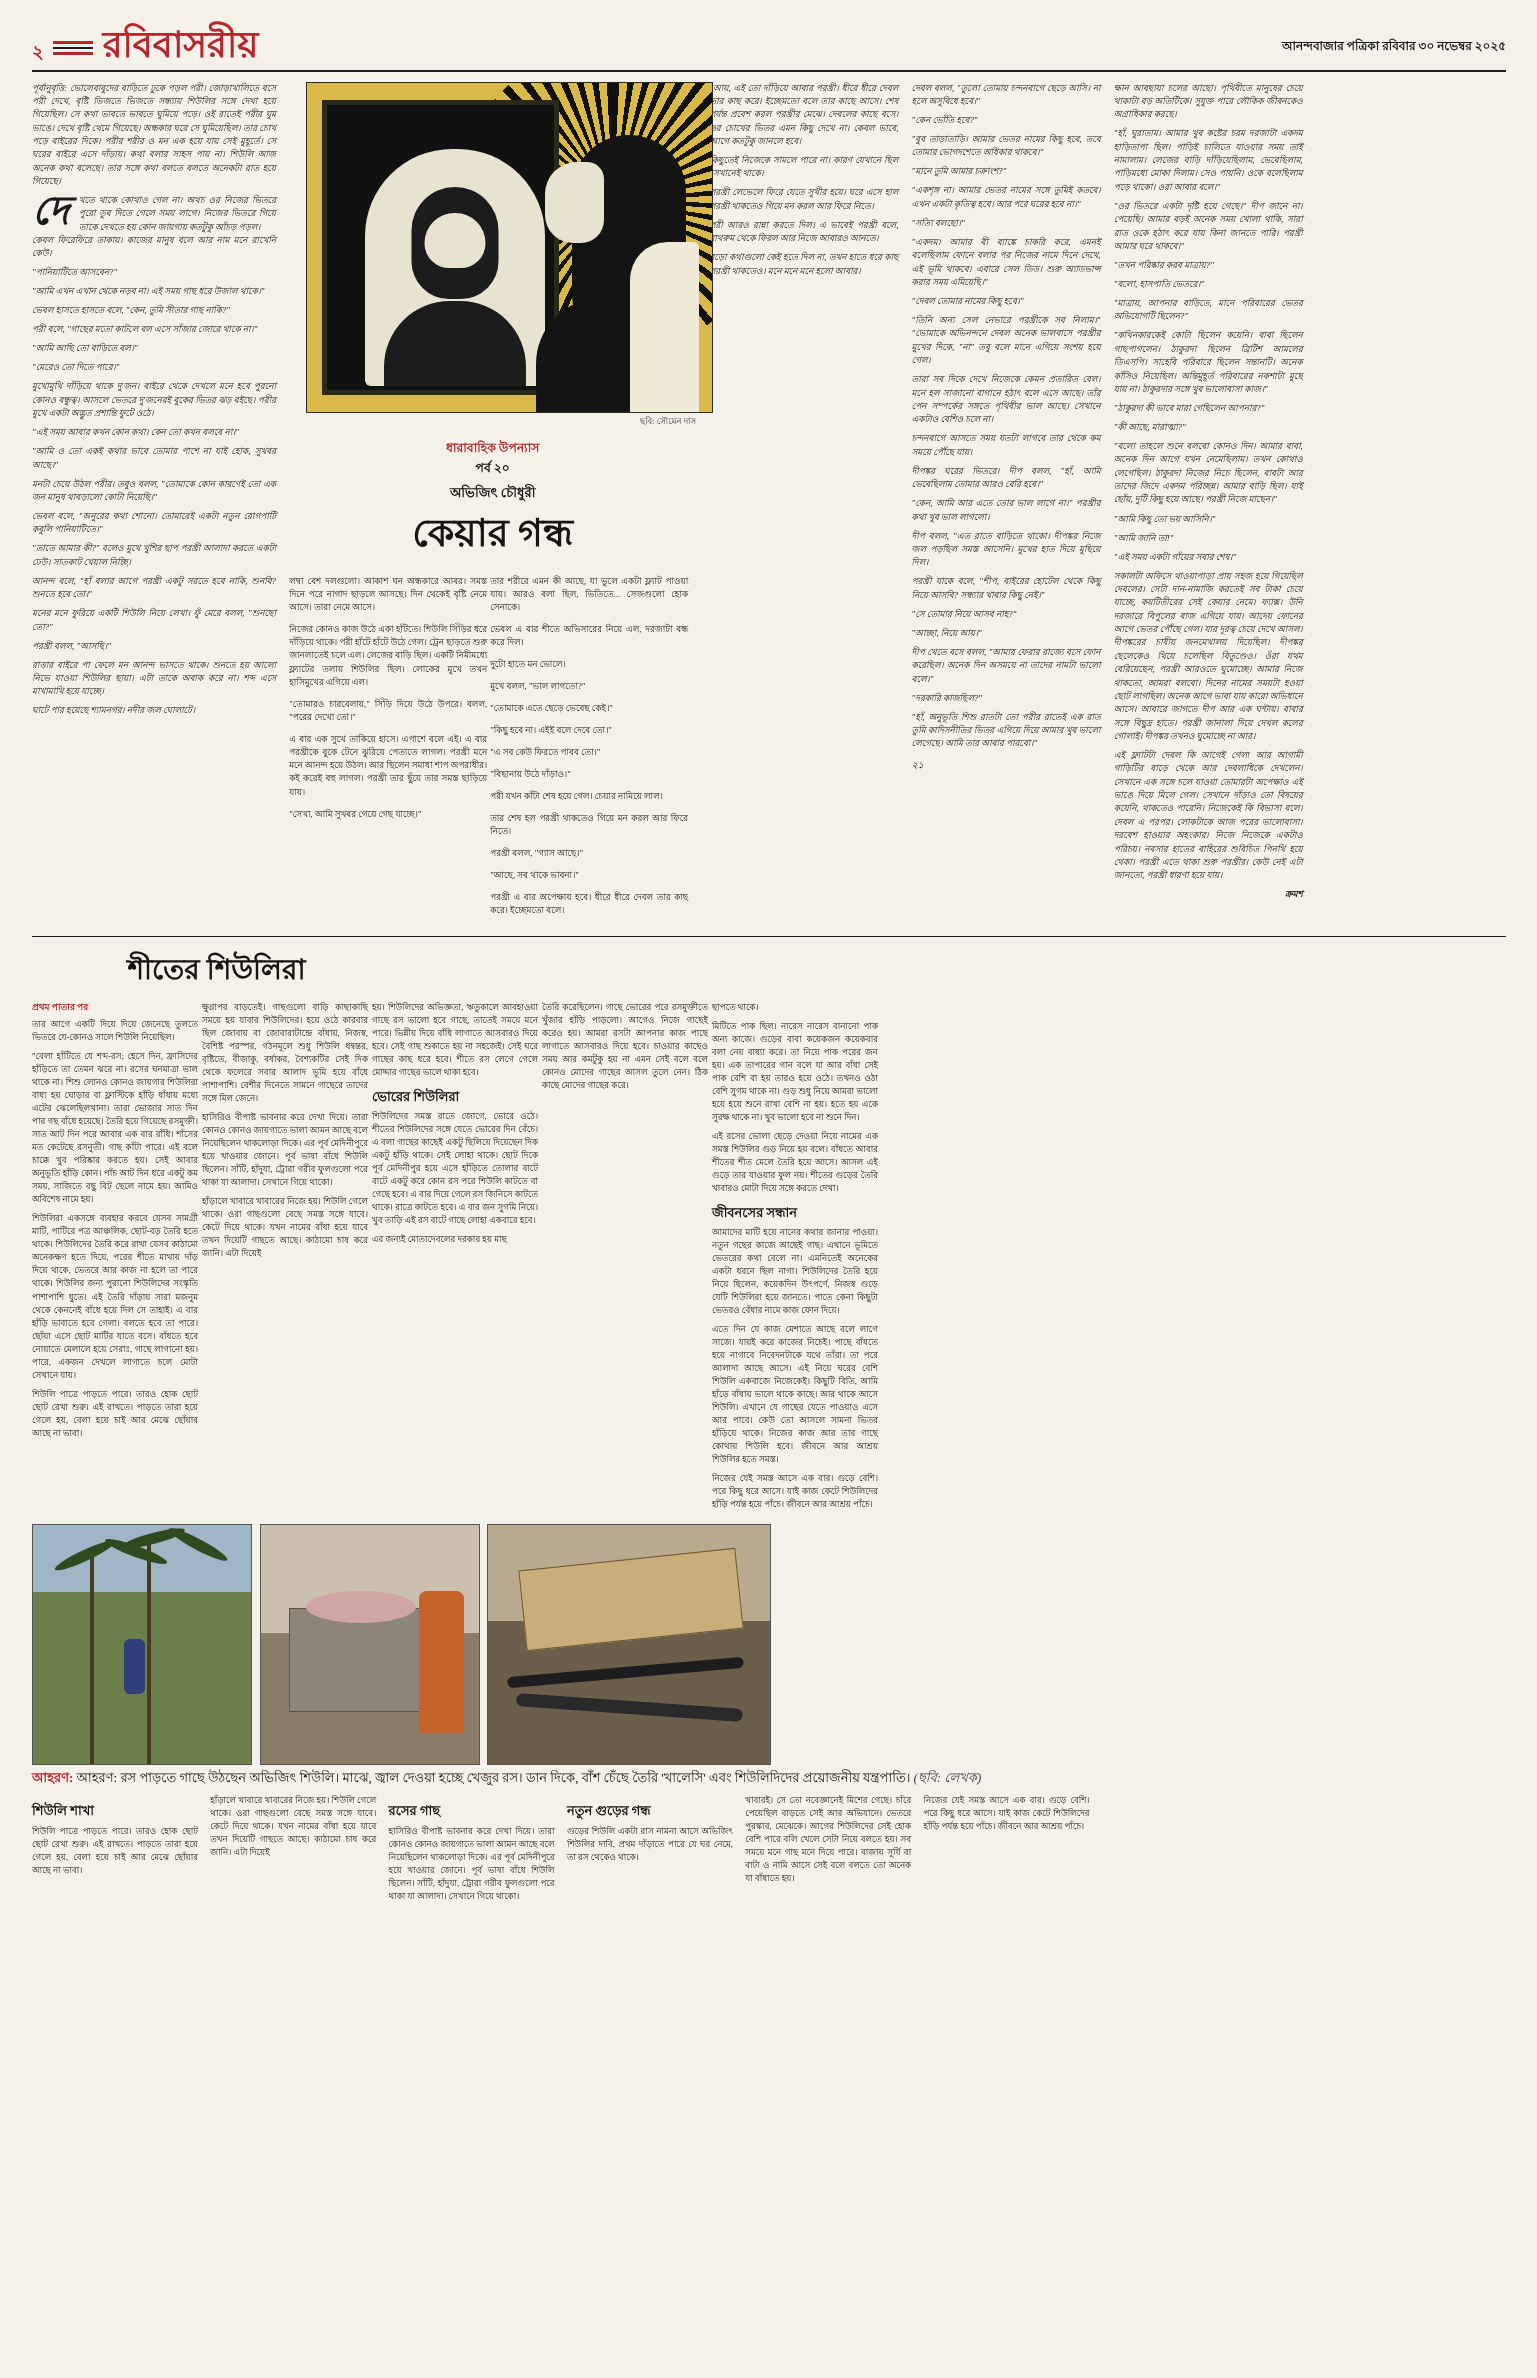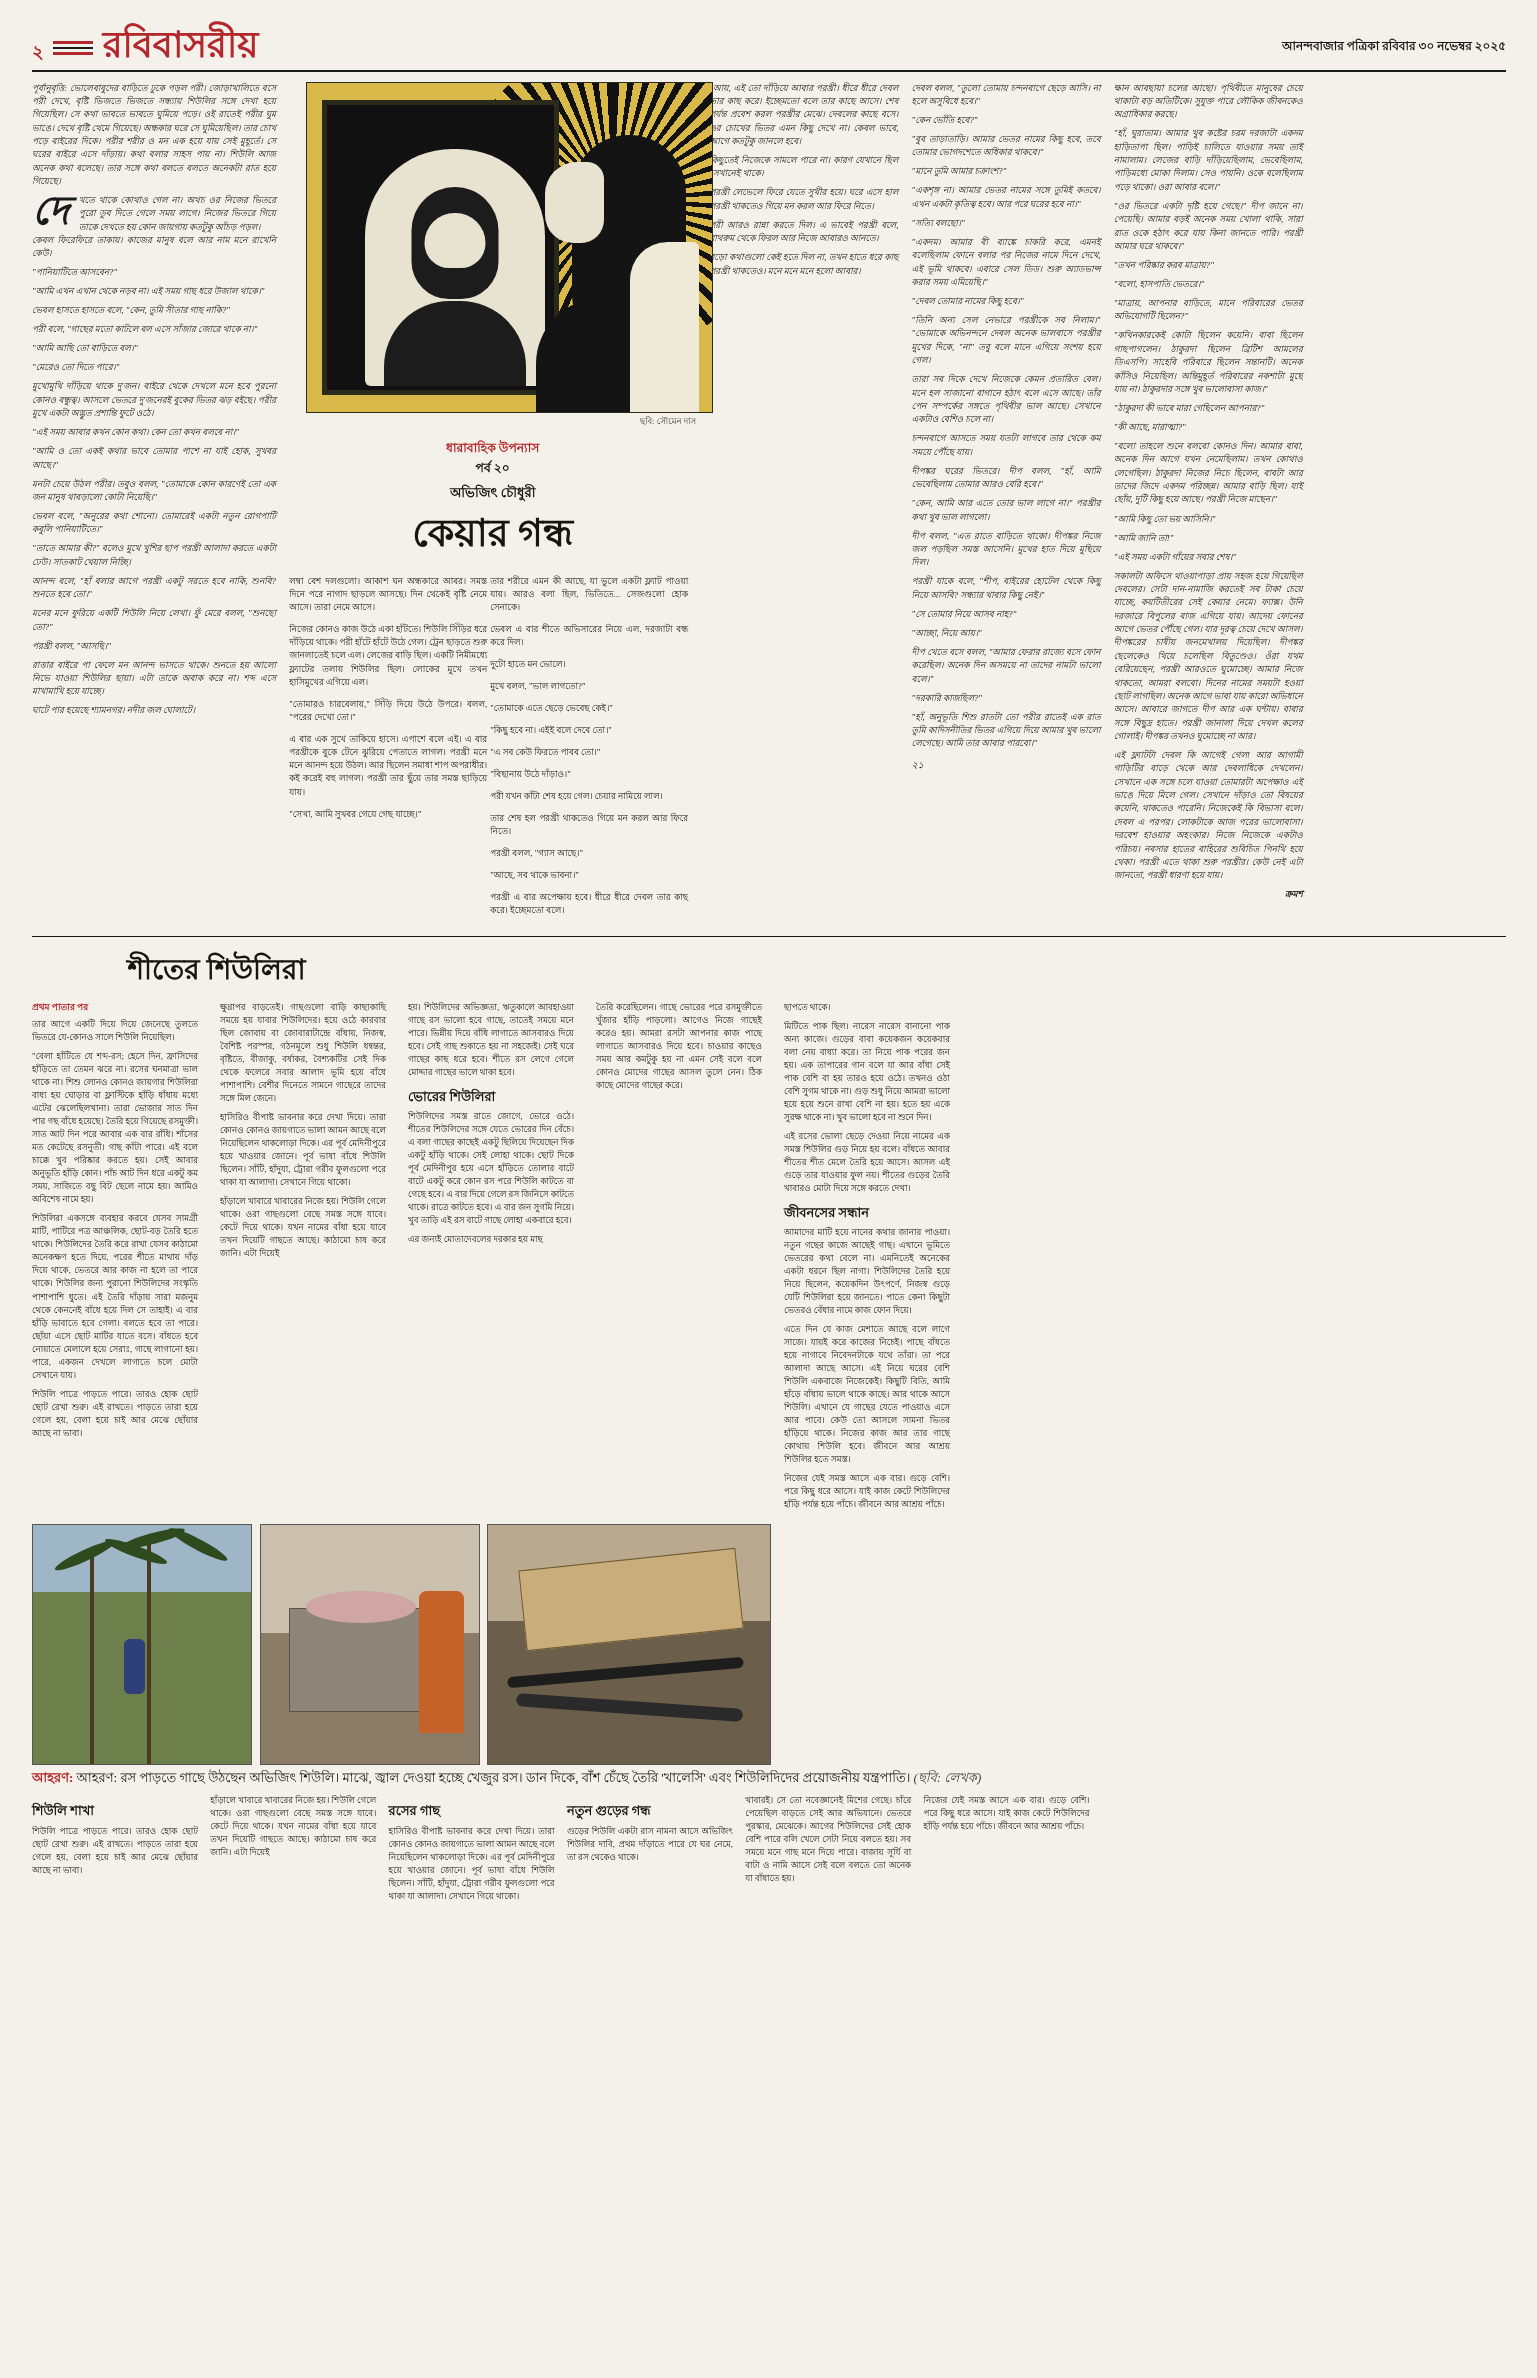--- a/index.html
+++ b/index.html
@@ -152,21 +152,21 @@
   .page-mark { text-align:left; font-size:9.5px; margin-top:7.6px; }
   .contd { text-align:right; font-size:9px; font-weight:bold; margin-top:5.7px;}
 
   
   .lower { margin-top: 11.4px; }
   .lower-head {
     font-size: 28px; font-weight: bold; text-align: center;
     width: 293px; margin-left: 38px; margin-bottom: 5.7px;
   }
   .kicker { font-size:9px; color:#b3282d; font-weight:bold; margin-bottom:3.8px;}
-  .lower-cols { display:flex; gap:22px; }
+  .lower-cols { display:flex; gap:4px; }
   .lcol { width:166px; font-size:8.7px; line-height:1.5; text-align:justify;}
   .lcol p { margin:0 0 5.7px 0; }
   .lcol h4 { font-size:13px; margin:7.6px 0 3.8px 0; font-weight:bold;}
 
   .photo-strip { display:flex; gap:7.6px; margin:7.6px 0 3.8px 0; }
   .photo { height:241px; border:0.9px solid #555; position:relative; overflow:hidden;}
   .p1 { width:220px; background:linear-gradient(#9fb6c7 0 28%, #6d7f4a 28% 100%); }
   .p2 { width:220px; background:linear-gradient(#cbbfae 0 45%, #8a7c66 45% 100%); }
   .p3 { width:284px; background:linear-gradient(#b9a98e 0 40%, #6b5f4b 40% 100%); }
   .palm { position:absolute; width:3.8px; background:#4a3a22; }

